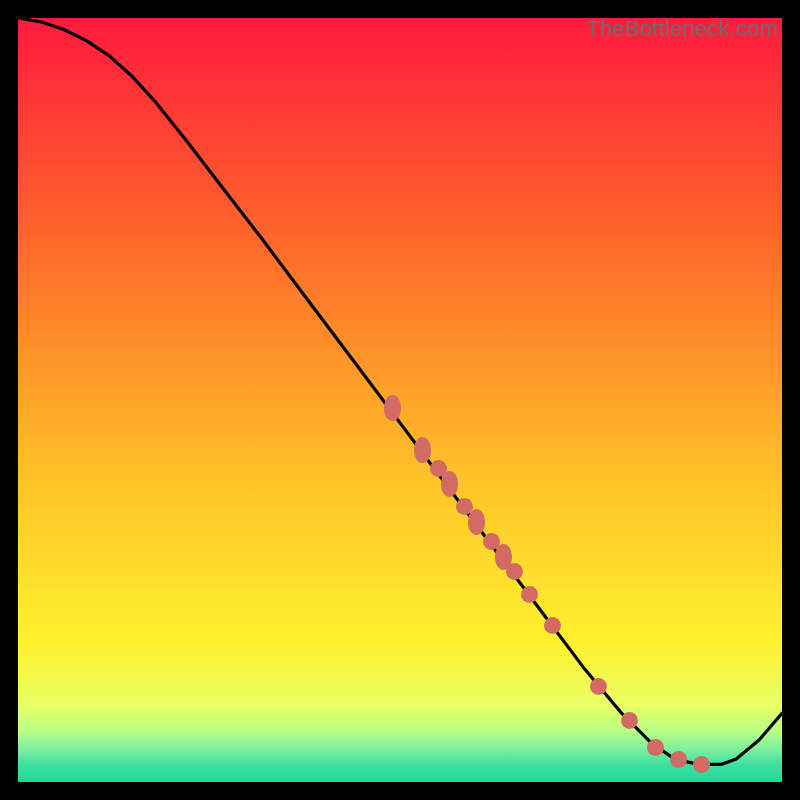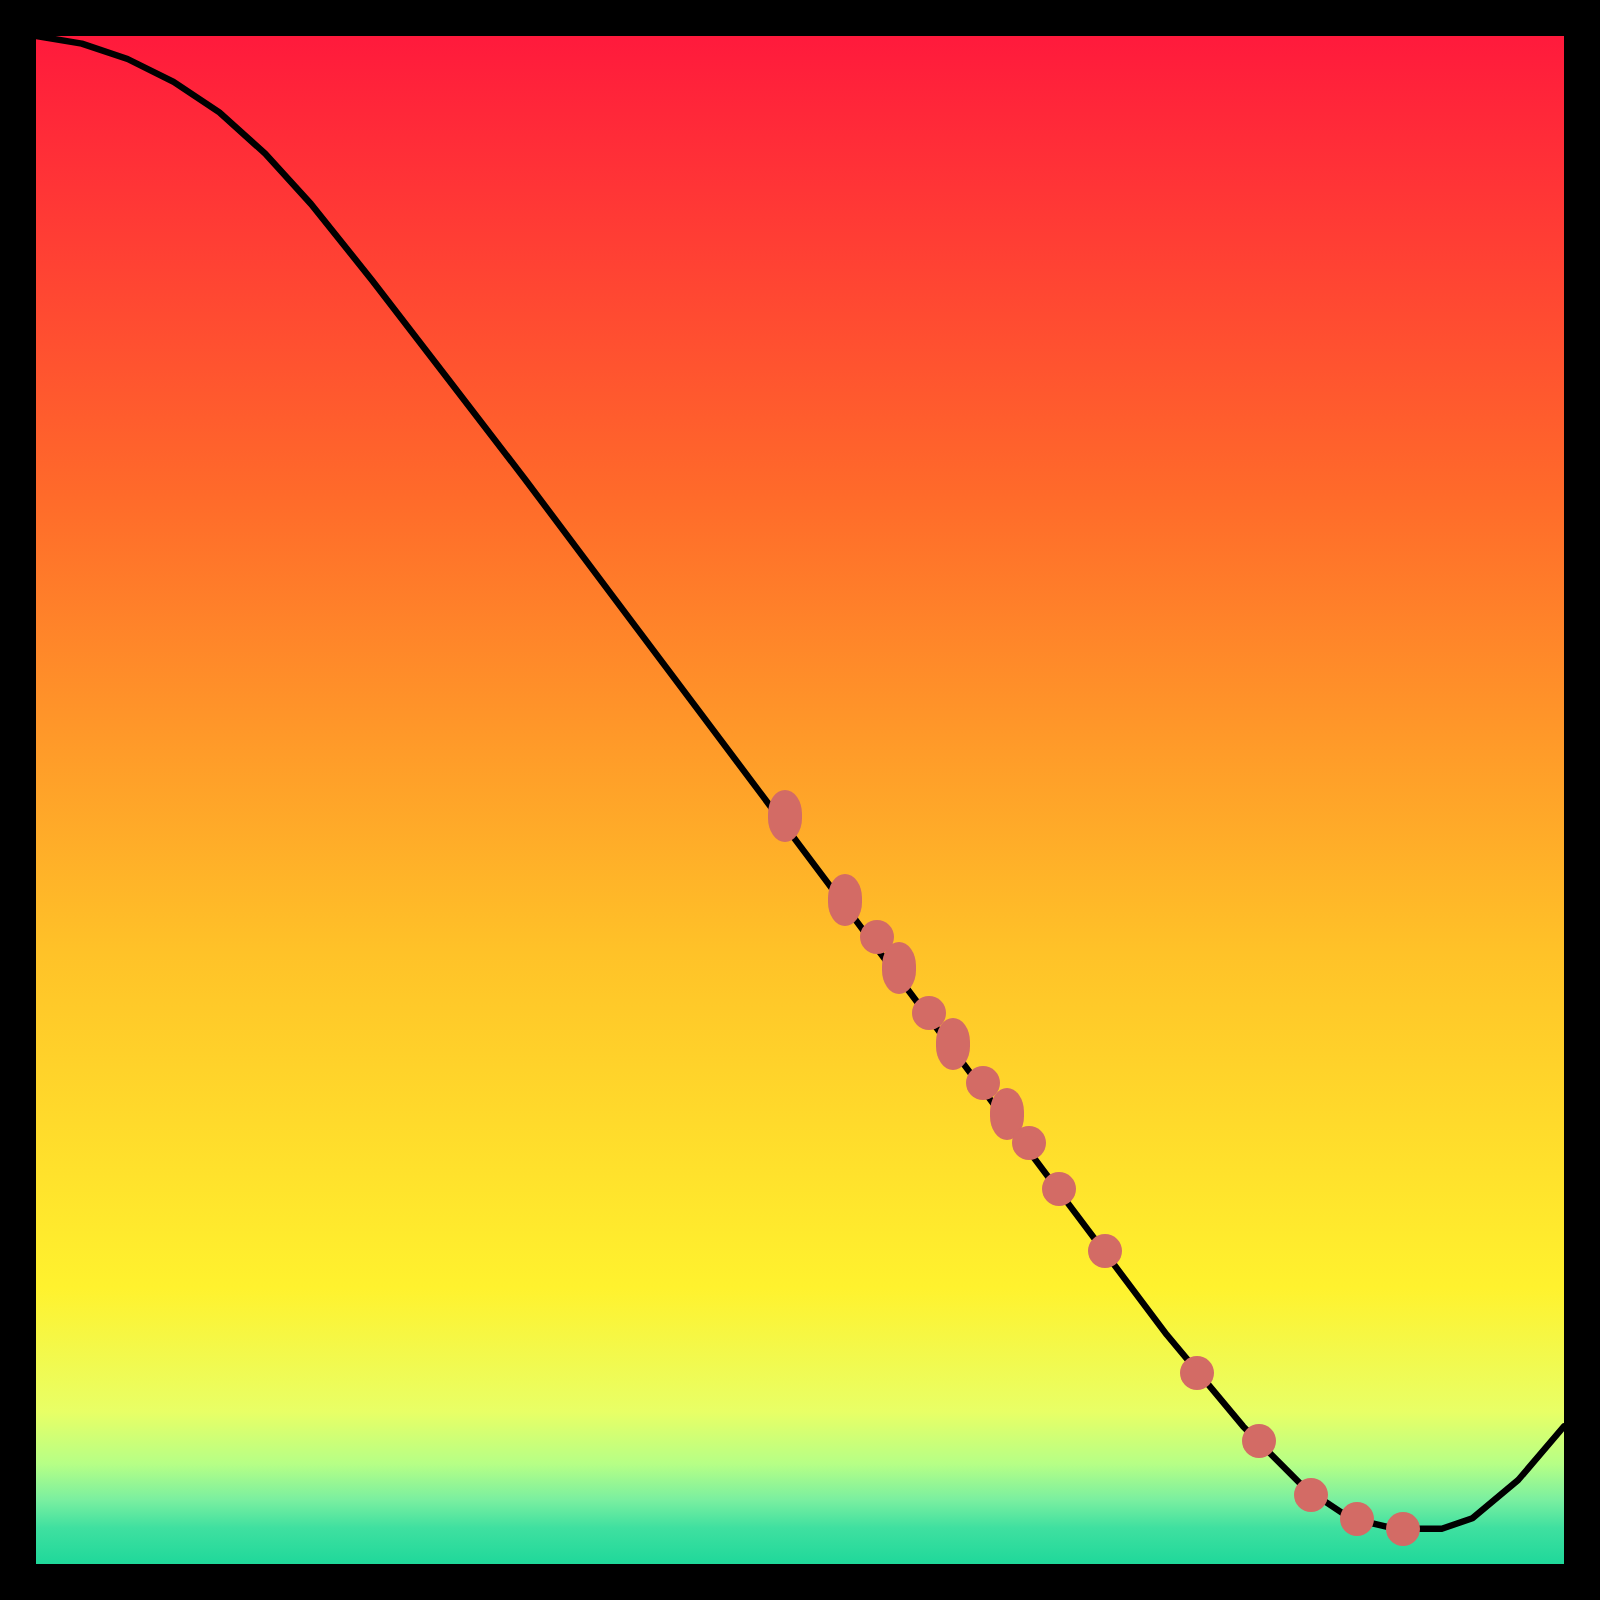--- a/index.html
+++ b/index.html
@@ -92,13 +92,14 @@
       <div class="dot elongated" style="left: 485.14px; top: 538.62px;"></div>
       <div class="dot" style="left: 496.6px; top: 553.9px;"></div>
       <div class="dot" style="left: 511.88px; top: 576.82px;"></div>
       <div class="dot" style="left: 534.8px; top: 607.38px;"></div>
       <div class="dot" style="left: 580.64px; top: 668.5px;"></div>
       <div class="dot" style="left: 611.2px; top: 702.88px;"></div>
       <div class="dot" style="left: 637.94px; top: 729.62px;"></div>
       <div class="dot" style="left: 660.86px; top: 741.08px;"></div>
       <div class="dot" style="left: 683.78px; top: 746.428px;"></div>
     </div>
+  <div class="watermark">TheBottleneck.com</div>
 </div>
 
 </body></html>

